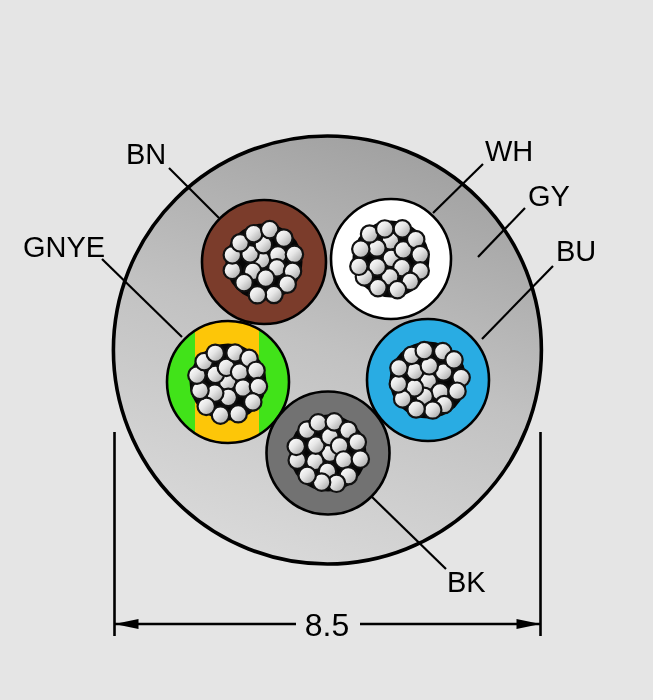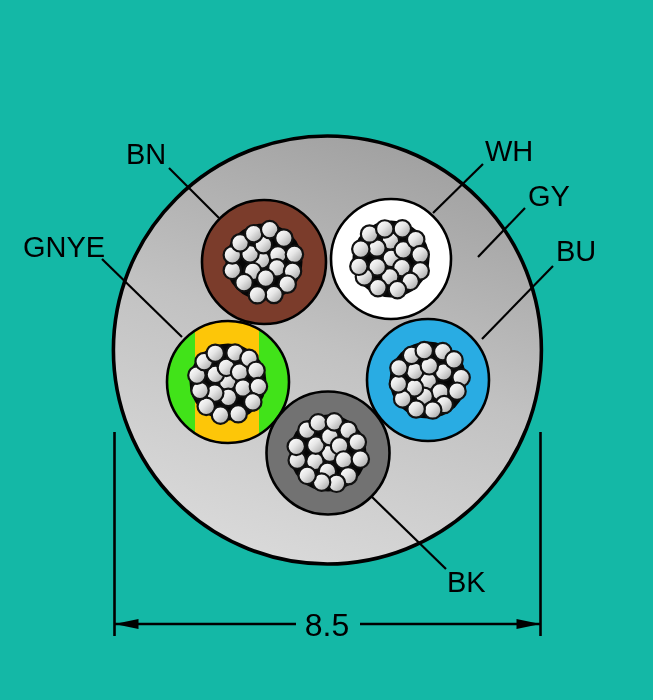--- a/index.html
+++ b/index.html
@@ -5,21 +5,21 @@
   html, body {
     margin: 0;
     padding: 0;
     background: #ffffff;
     font-family: "Liberation Sans", sans-serif;
   }
   .canvas {
     position: relative;
     width: 653px;
     height: 700px;
-    background: #14b8a6;
+    background: #e5e5e5;
     overflow: hidden;
   }
   svg text {
     fill: #000000;
     font-family: "Liberation Sans", sans-serif;
   }
 </style>
 </head>
 <body>
 

